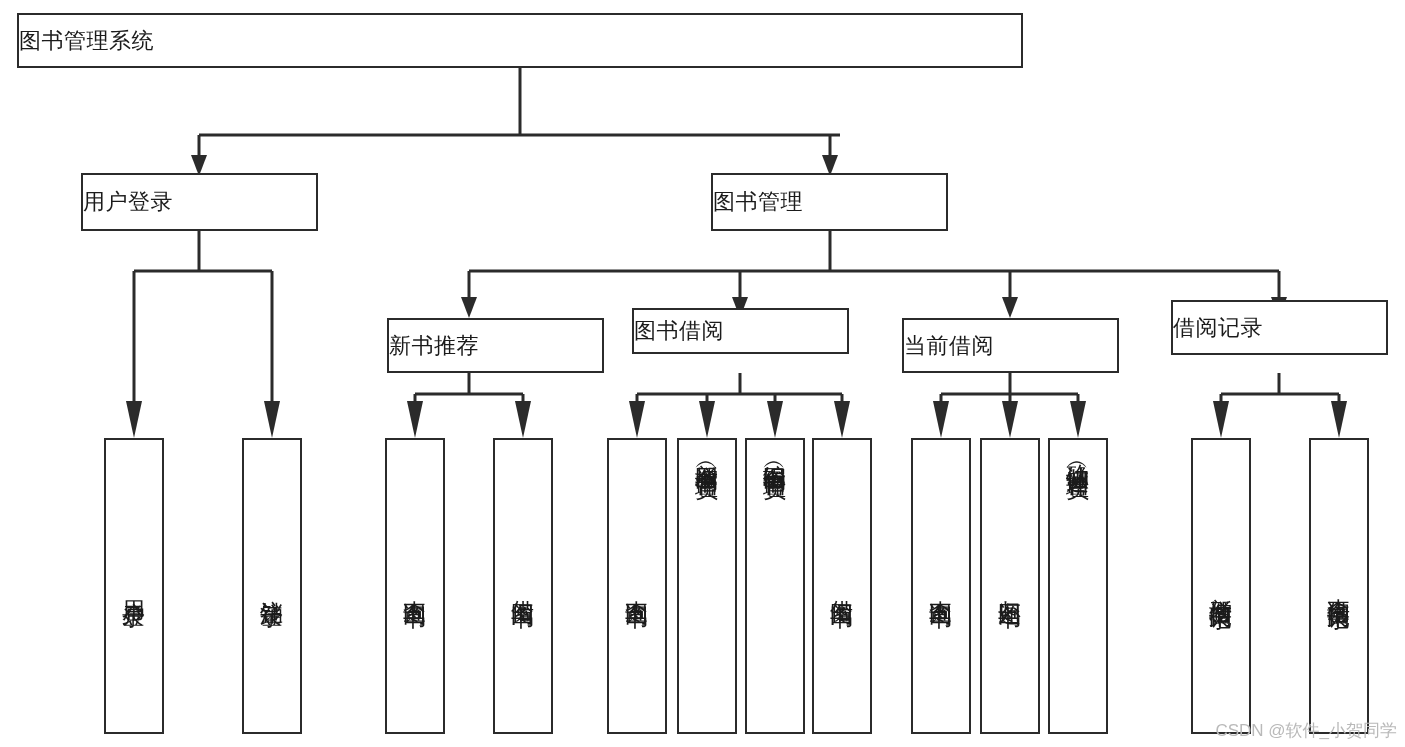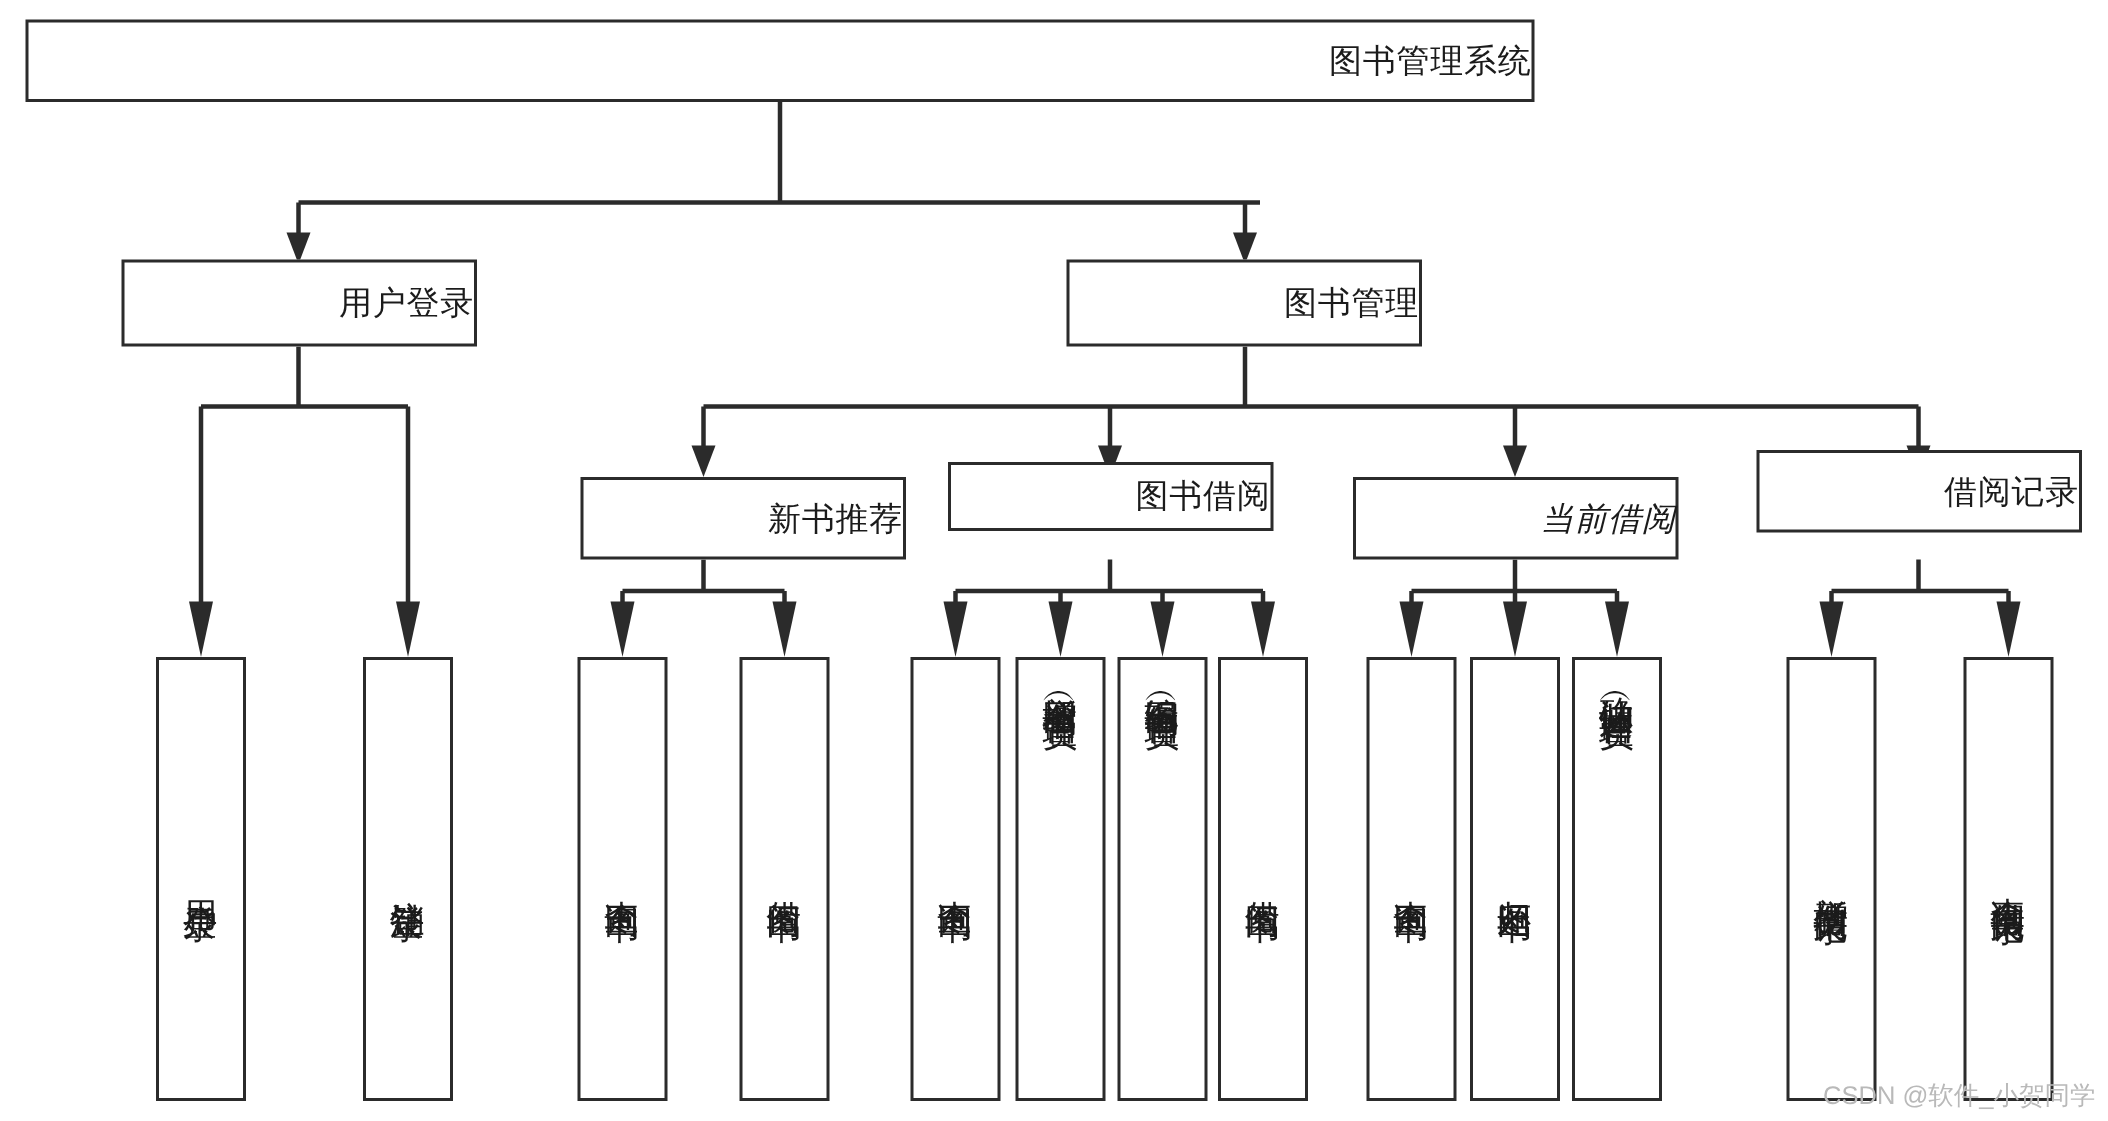--- a/index.html
+++ b/index.html
@@ -25,21 +25,21 @@
     height: 747px;
     pointer-events: none;
   }
   .node {
     position: absolute;
     box-sizing: border-box;
     background: #ffffff;
     border: 2px solid #2b2b2b;
     display: flex;
     align-items: center;
-    justify-content: flex-end;
+    justify-content: flex-start;
     color: #1b1b1b;
     z-index: 2;
   }
   .node-label {
     display: block;
     text-align: center;
     line-height: 1.18;
     letter-spacing: 0.5px;
   }
   .node.horiz .node-label {
@@ -167,21 +167,21 @@
   <div class="node horiz" style="left:711px; top:173px; width:237px; height:58px;">
     <span class="node-label">图书管理</span>
   </div>
 
   <div class="node horiz" style="left:361px; top:318px; width:217px; height:55px;margin-left:26px;">
     <span class="node-label">新书推荐</span>
   </div>
   <div class="node horiz" style="left:632px; top:308px; width:217px; height:46px;">
     <span class="node-label">图书借阅</span>
   </div>
-  <div class="node horiz" style="left:902px; top:318px; width:217px; height:55px;font-style:italic;">
+  <div class="node horiz" style="left:902px; top:318px; width:217px; height:55px;">
     <span class="node-label">当前借阅</span>
   </div>
   <div class="node horiz" style="left:1171px; top:300px; width:217px; height:55px;">
     <span class="node-label">借阅记录</span>
   </div>
 
   <div class="node vert centered" style="left:104px; top:438px; width:60px; height:296px;">
     <span class="node-label">用户登录</span>
   </div>
   <div class="node vert centered" style="left:242px; top:438px; width:60px; height:296px;">

